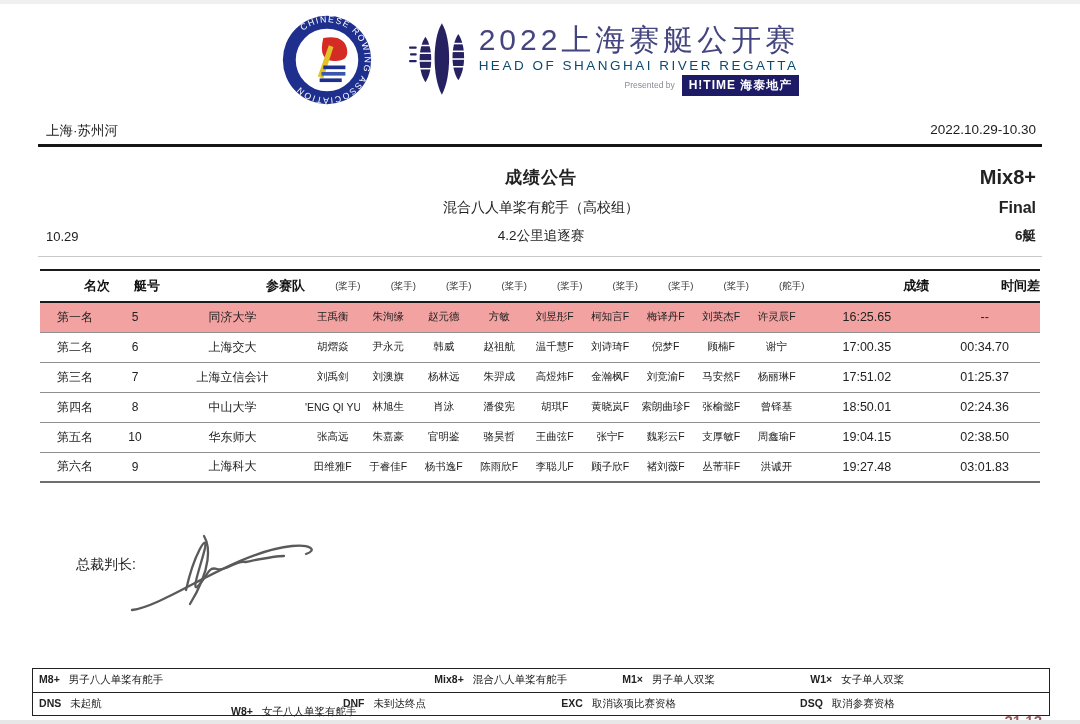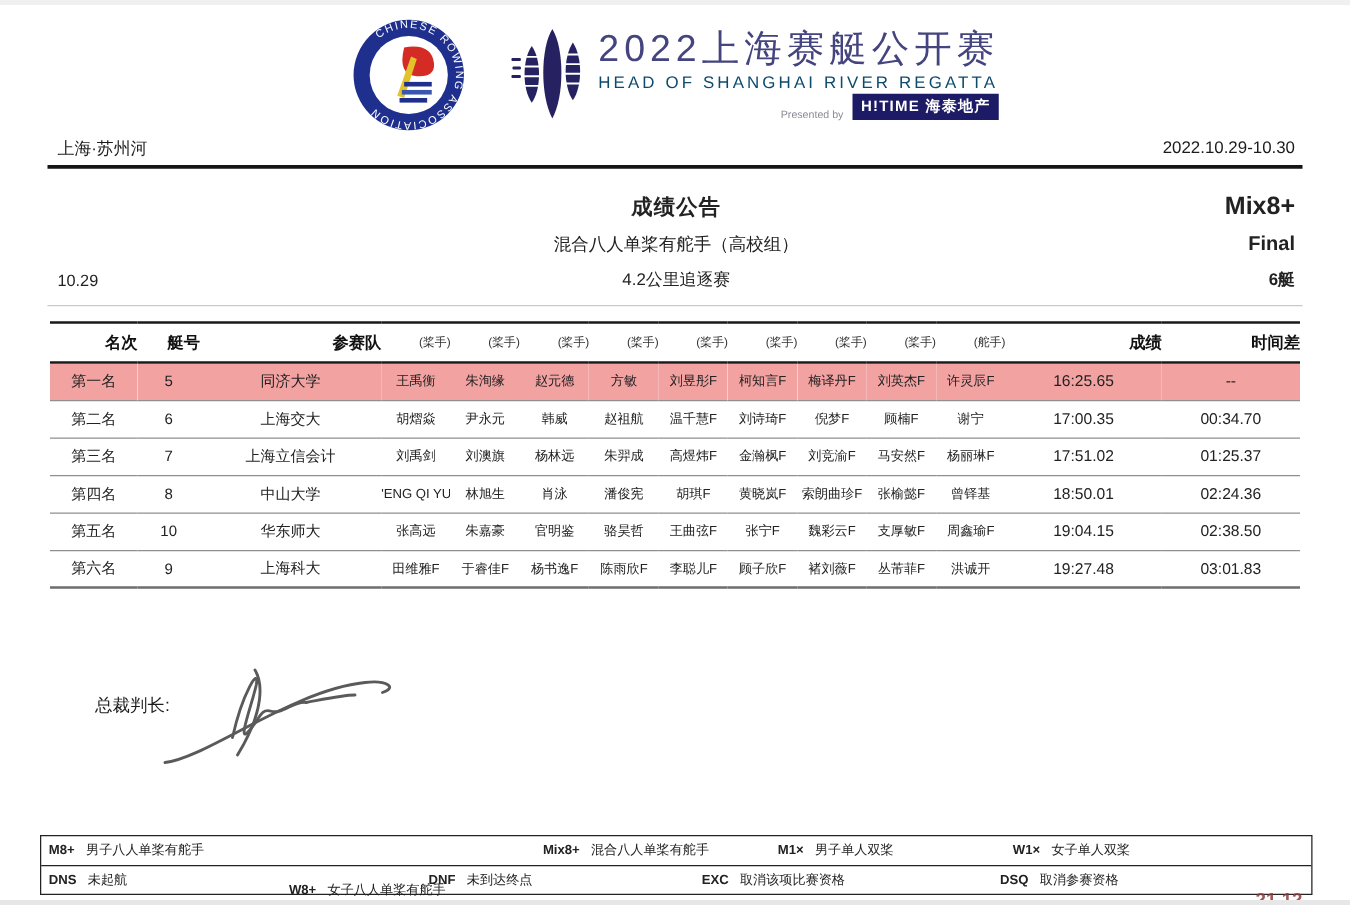--- a/index.html
+++ b/index.html
@@ -8,25 +8,25 @@
   .page { position:relative; width:1080px; height:724px; background:#fff; overflow:hidden; margin:0 auto;
           border-top:4px solid #f0f0f0; }
   
   .logo-row { display:flex; justify-content:center; align-items:center; gap:36px; padding:14px 0 6px 0; height:104px; }
   .cra-logo { width:92px; height:92px; flex:0 0 auto; }
   .event-block { display:flex; align-items:center; gap:12px; }
   .event-mark { width:58px; height:80px; }
   .event-titles { display:flex; flex-direction:column; }
   .event-title-cn { font-size:30px; letter-spacing:4px; color:#44447f; font-weight:500; line-height:1.05; }
   .event-title-en { font-size:13.5px; letter-spacing:2.5px; color:#0c4a6e; margin-top:2px; }
-  .presented-row { display:flex; justify-content:flex-end; align-items:flex-end; gap:7px; margin-top:2px; }
+  .presented-row { display:flex; justify-content:flex-end; align-items:center; gap:7px; margin-top:2px; }
   .presented-label { font-size:8.5px; color:#8a8a96; }
   .sponsor-box { background:#1d1a66; color:#fff; font-size:12px; font-weight:bold; letter-spacing:1px; padding:2px 7px; }
   
-  .venue-row { display:flex; justify-content:space-between; padding:0 44px 4px 46px; font-size:13.5px; color:#1c1c1c; margin-top:2px; }
+  .venue-row { display:flex; justify-content:space-between; padding:0 44px 4px 46px; font-size:13.5px; color:#1c1c1c; margin-top:14px; }
   .venue-row .venue { font-weight:500; }
   .rule-thick { height:3px; background:#151515; margin:0 38px; }
   
   .meta { margin:14px 44px 0 46px; }
   .meta-row { display:grid; grid-template-columns:130px 1fr 130px; align-items:center; padding:5px 0;gap:48px; }
   .meta-left { text-align:left; font-size:13px; }
   .meta-center { text-align:center; }
   .meta-right { text-align:right; }
   .doc-title { font-size:17px; font-weight:bold; letter-spacing:1px; }
   .event-class { font-size:20px; font-weight:bold; }

